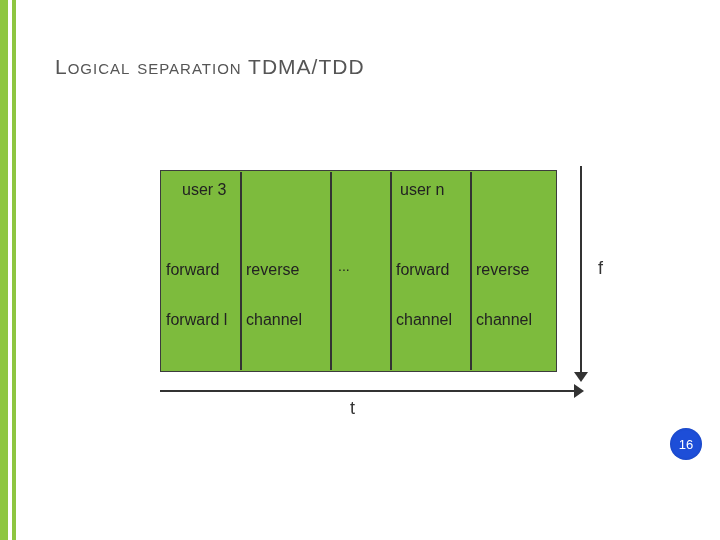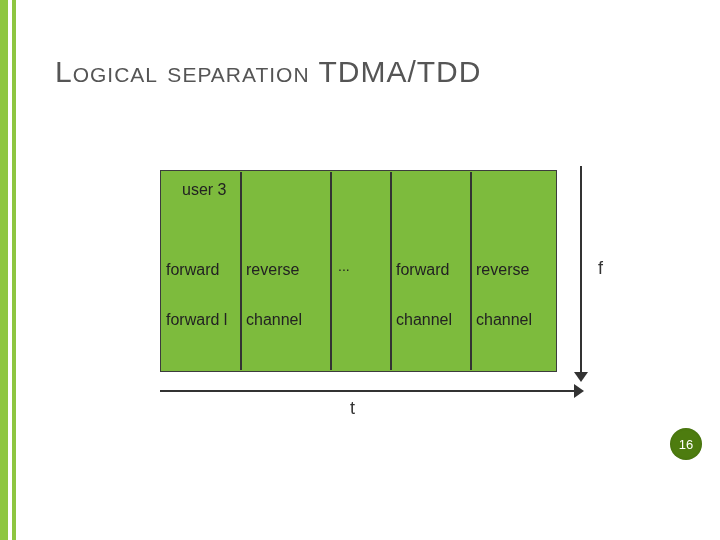--- a/index.html
+++ b/index.html
@@ -25,21 +25,21 @@
     left: 12px;
     top: 0;
     width: 4px;
     height: 540px;
     background: #8ec641;
   }
   .title {
     position: absolute;
     left: 55px;
     top: 55px;
-    font-size: 30px;
+    font-size: 21px;
     letter-spacing: 1px;
     color: #555;
     font-variant: small-caps;
   }
   .stage {
     position: absolute;
     left: 140px;
     top: 160px;
     width: 470px;
     height: 240px;
@@ -133,21 +133,21 @@
     font-size: 18px;
   }
 
   .page-num {
     position: absolute;
     right: 18px;
     bottom: 80px;
     width: 32px;
     height: 32px;
     border-radius: 50%;
-    background: #4d7c0f;
+    background: #1d4ed8;
     color: #fff;
     font-size: 13px;
     display: flex;
     align-items: center;
     justify-content: center;
     box-shadow: inset 0 0 3px rgba(0,0,0,.15);
   }
 </style>
 </head>
 <body>
@@ -159,20 +159,21 @@
 
 <div class="stage">
   <div class="box"></div>
 
   <div class="line l1"></div>
   <div class="line l2"></div>
   <div class="line l3"></div>
   <div class="line l4"></div>
 
   <div class="lbl user1">user 3</div>
+  <div class="lbl usern">user n</div>
 
   <div class="lbl fr1a">forward</div>
   <div class="lbl fr1b">reverse</div>
   <div class="lbl dots">...</div>
   <div class="lbl fr2a">forward</div>
   <div class="lbl fr2b">reverse</div>
 
   <div class="lbl ch1a">forward l</div>
   <div class="lbl ch1b">channel</div>
   <div class="lbl ch2a">channel</div>

